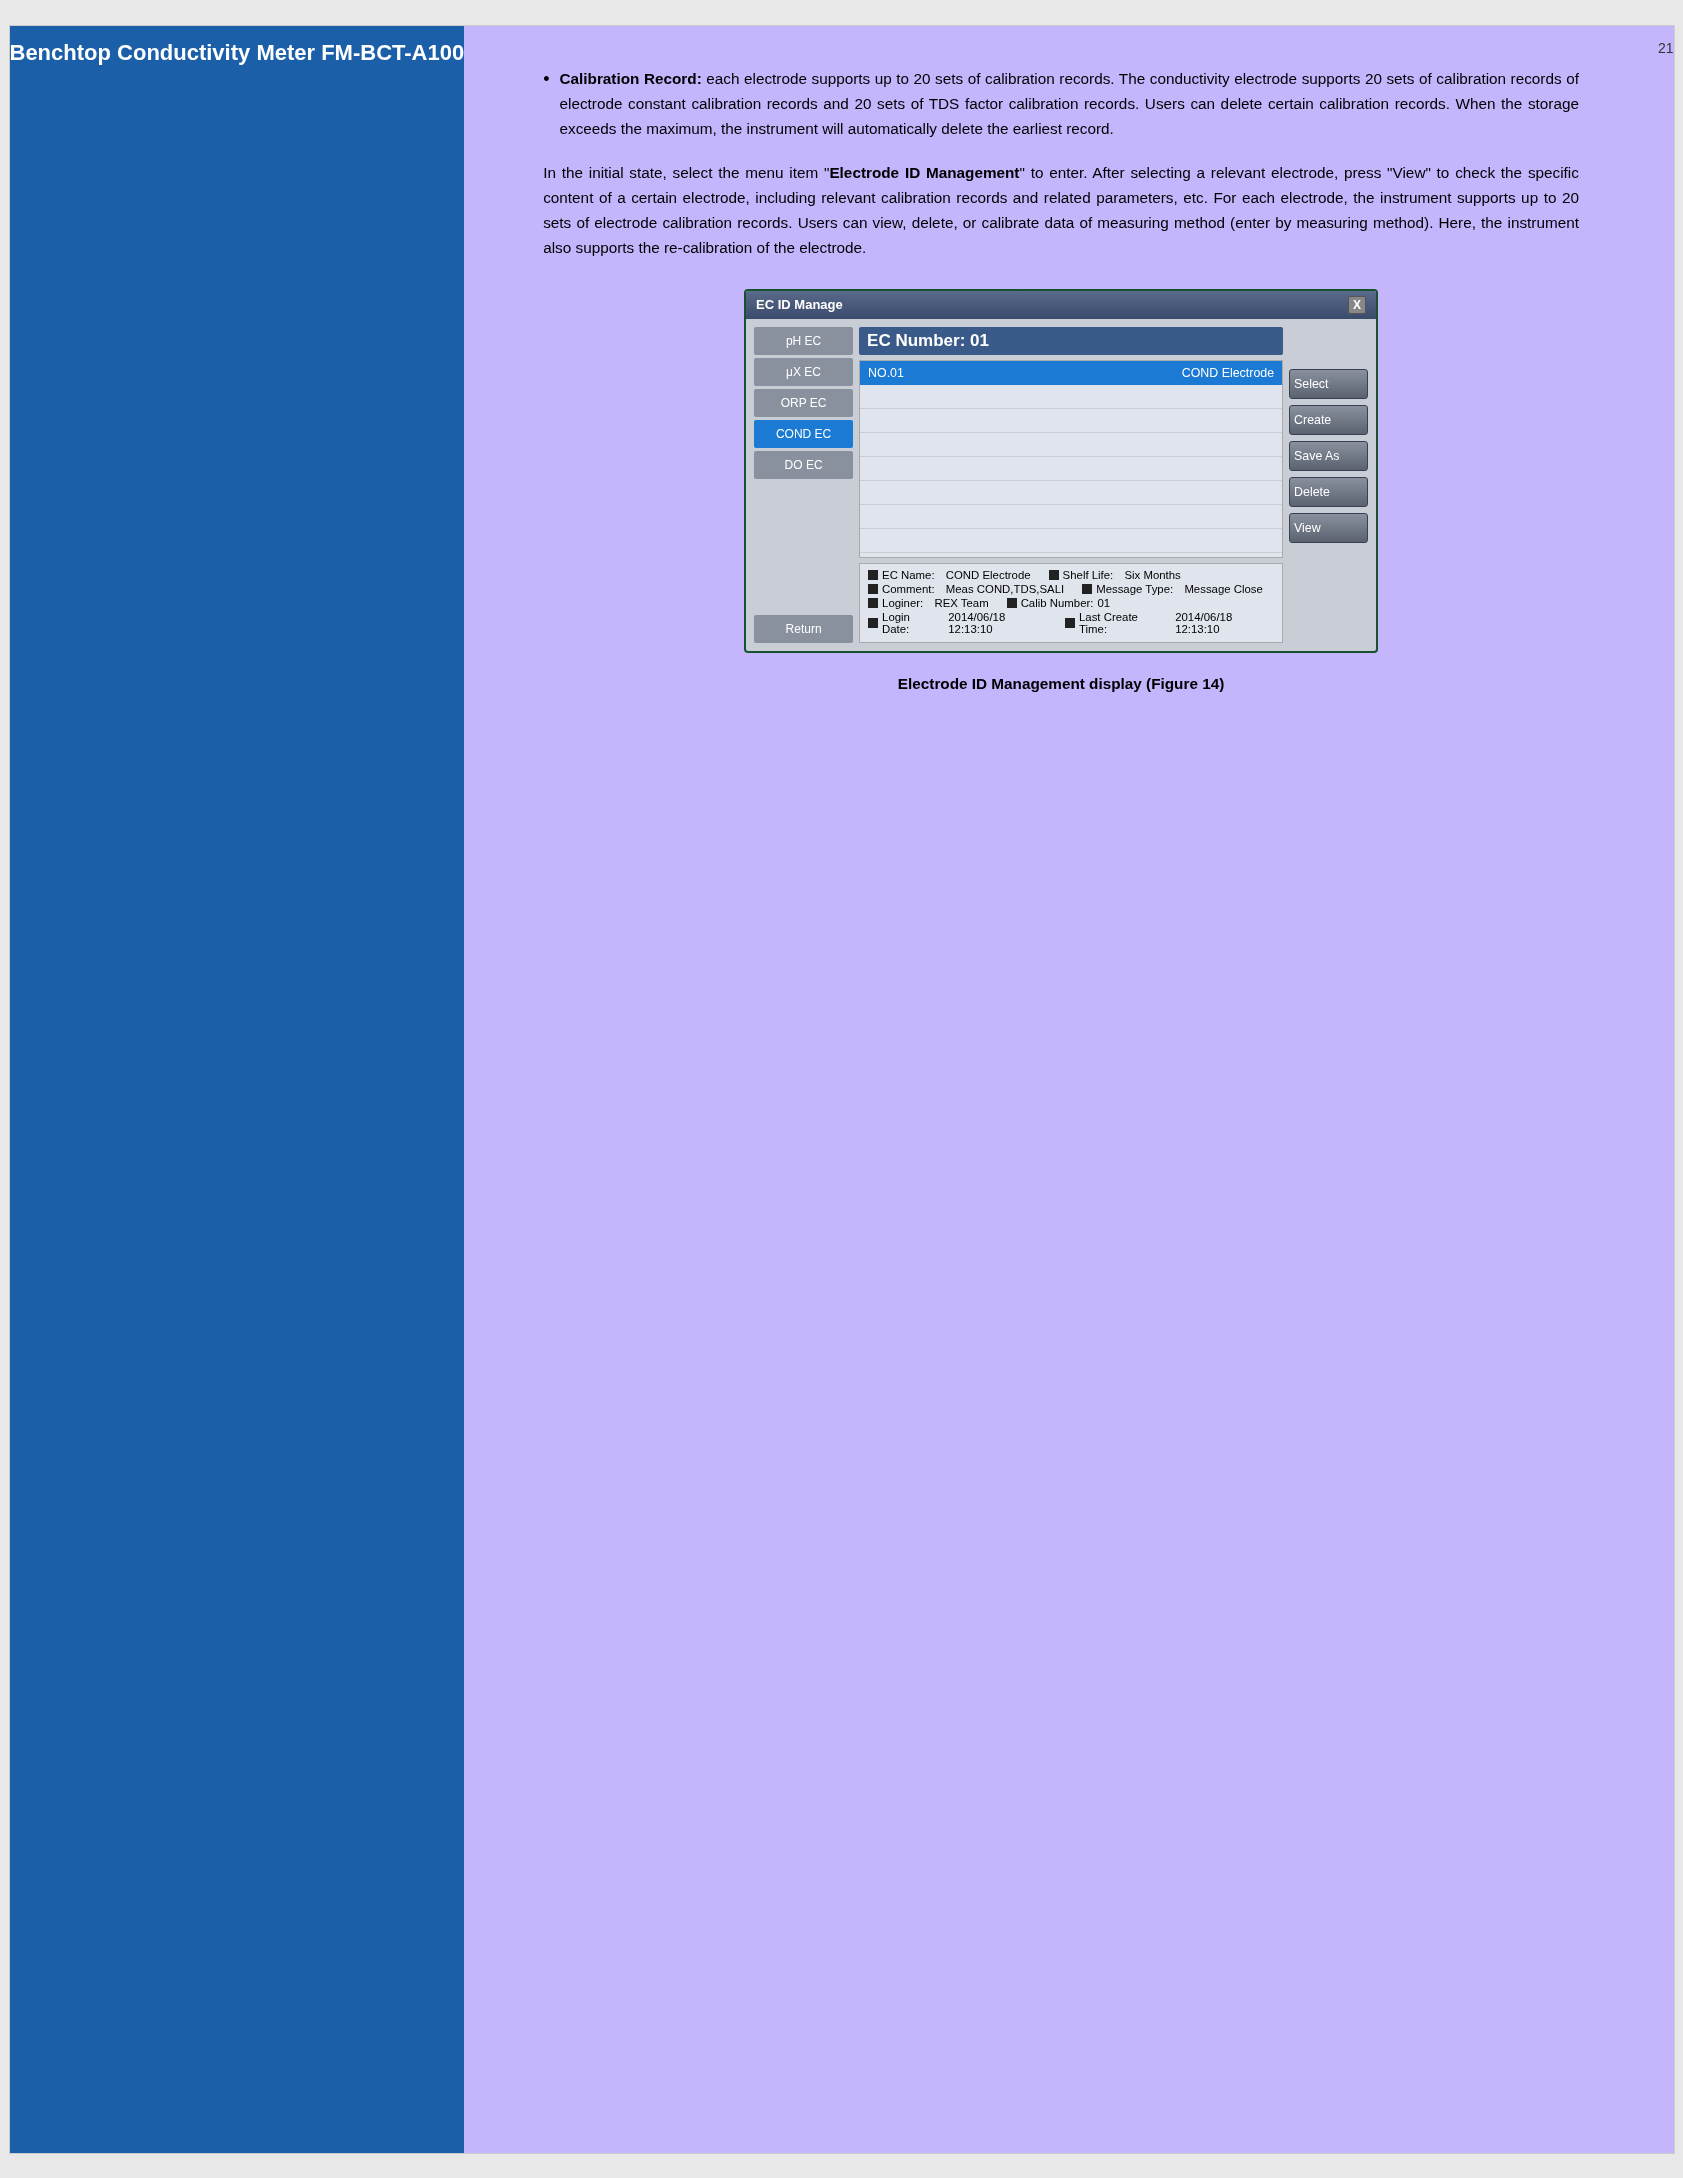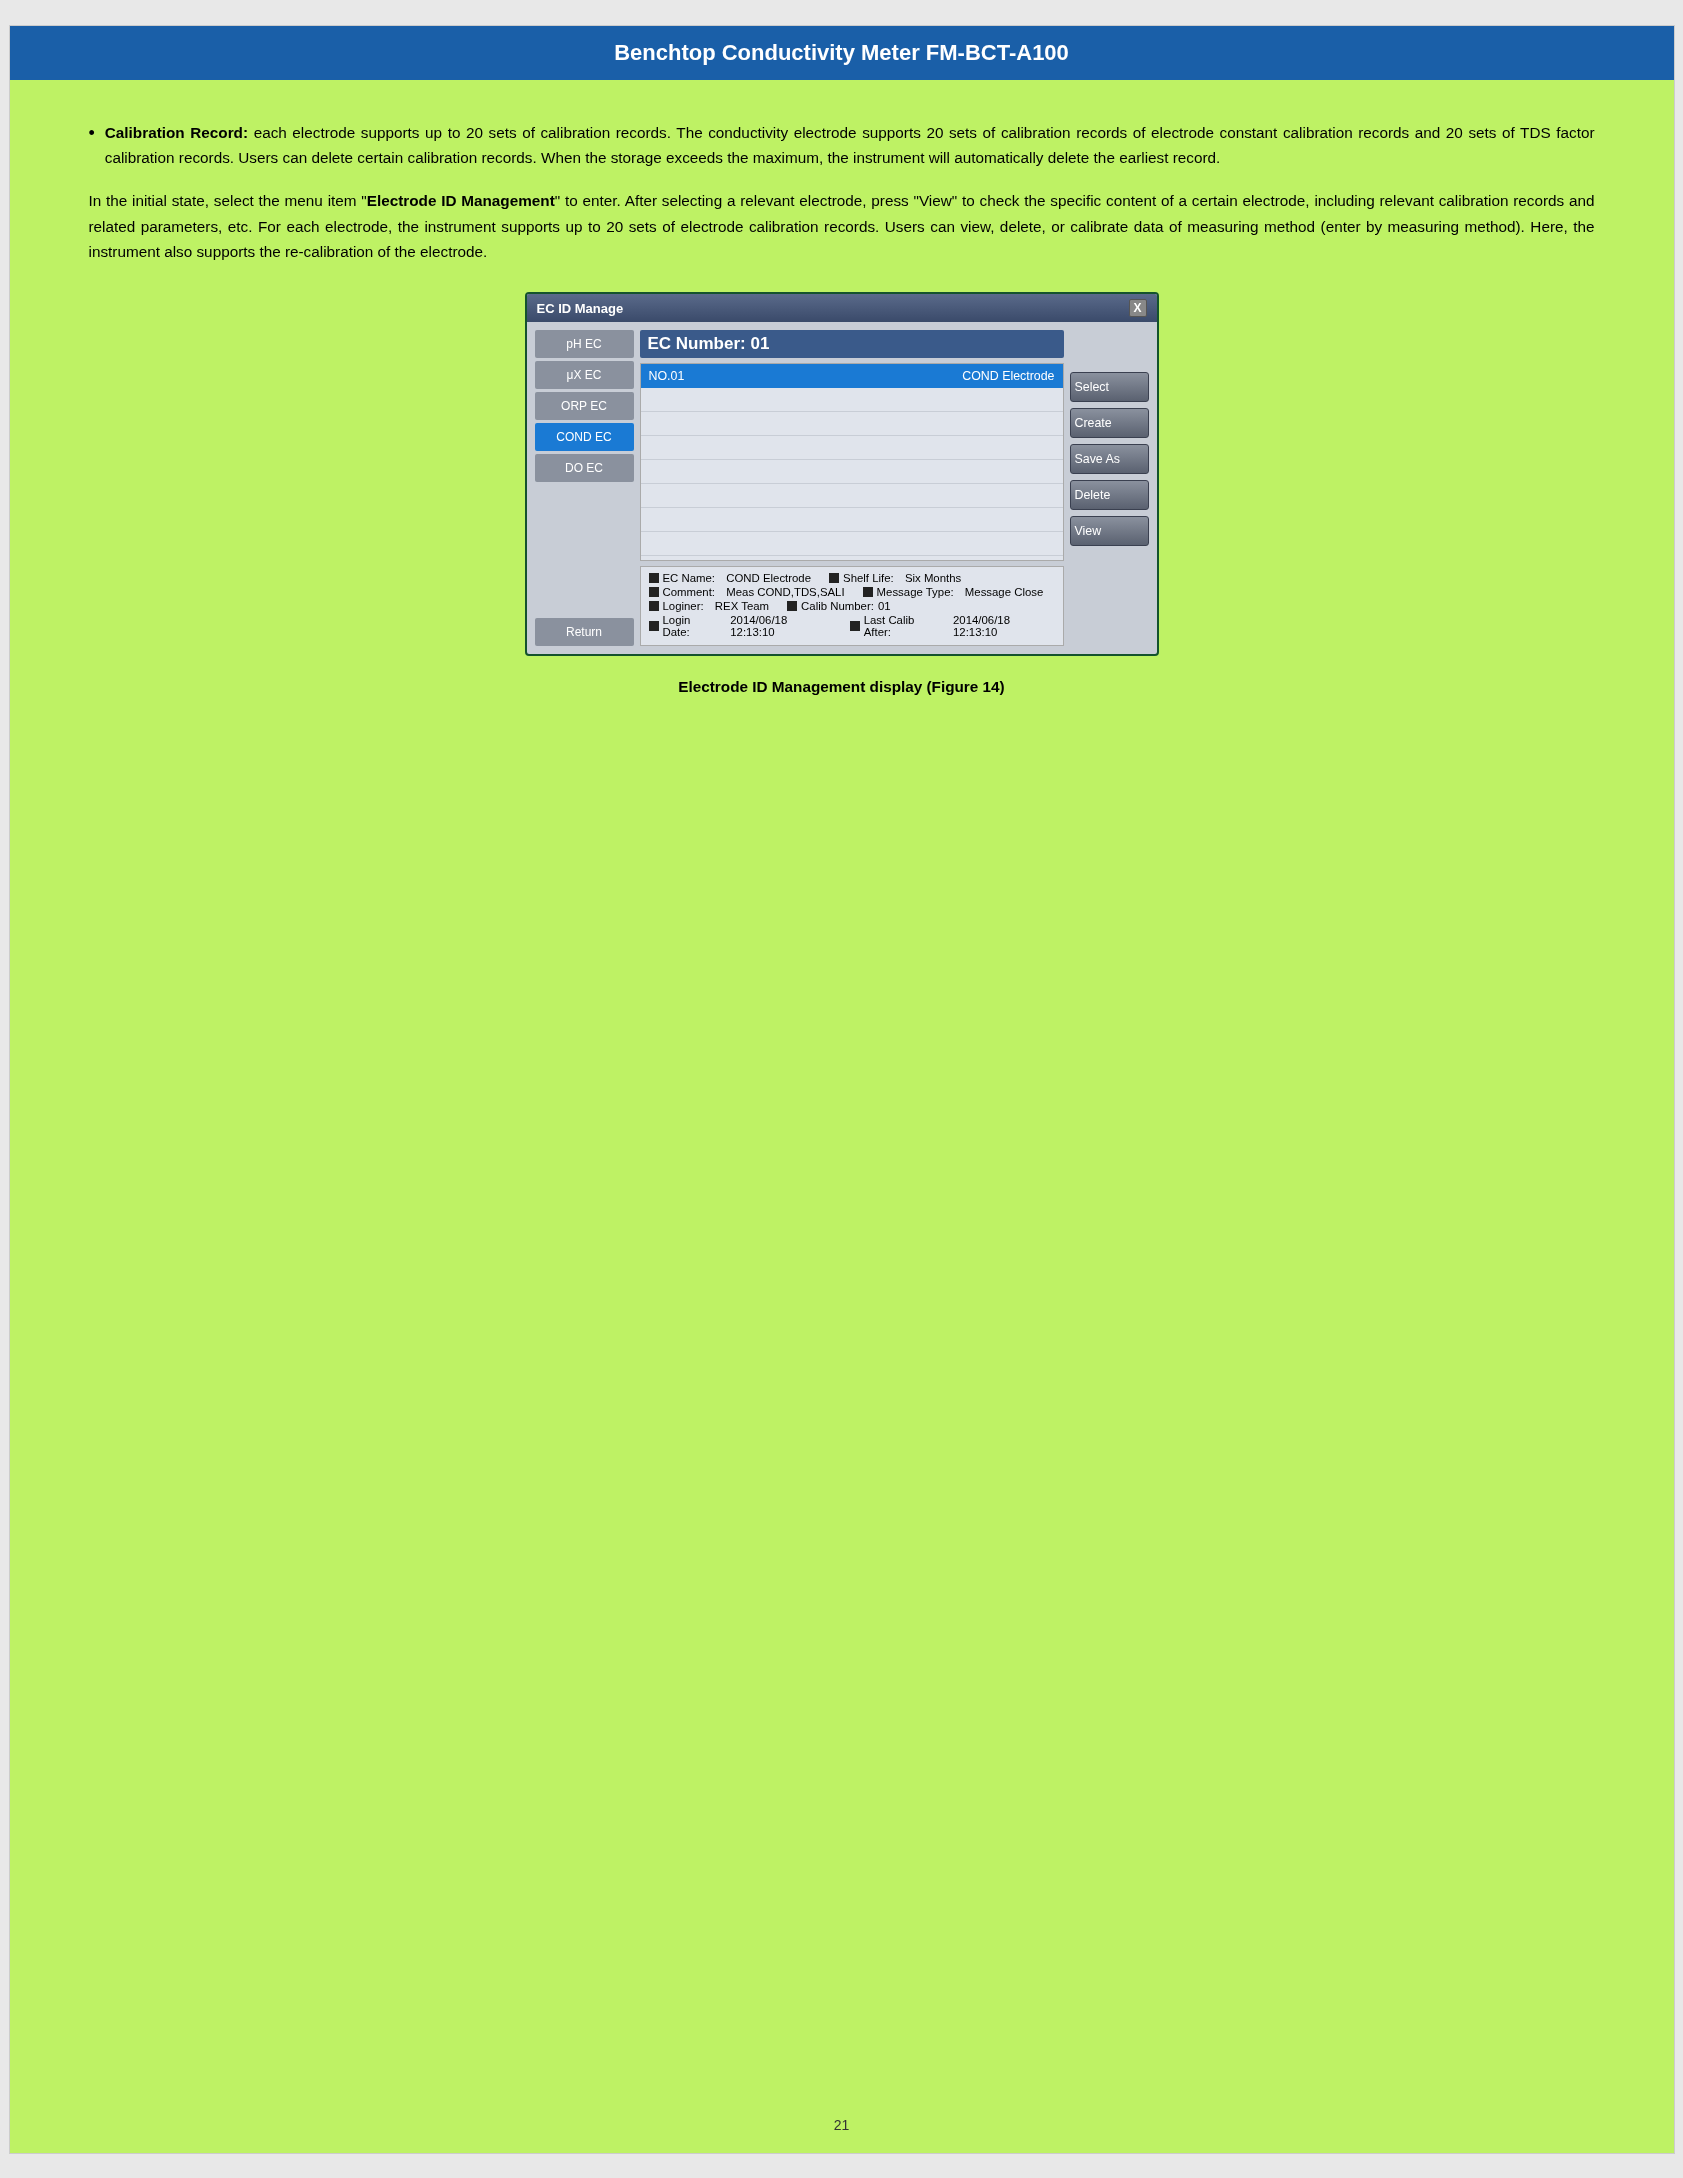--- a/index.html
+++ b/index.html
@@ -7,25 +7,25 @@
       background: #e8e8e8;
       font-family: Arial, sans-serif;
       display: flex;
       justify-content: center;
       align-items: flex-start;
       min-height: 2178px;
     }
     .page {
       width: 1666px;
       min-height: 2129px;
-      background: #bef264;
+      background: #c4b5fd;
       margin: 25px auto;
       border: 1px solid #ccc;
       display: flex;
-      flex-direction: column;
+      flex-direction: row;
     }
     .page-header {
       background: #1a5fa8;
       color: #fff;
       text-align: center;
       font-size: 22px;
       font-weight: bold;
       padding: 14px 0;
     }
     .page-content {
@@ -337,21 +337,21 @@
                 </div>
               </div>
               <div class="info-row">
                 <div class="info-col">
                   <span class="info-icon"></span>
                   <span>Login Date:</span>&nbsp;
                   <span>2014/06/18 12:13:10</span>
                 </div>
                 <div class="info-col">
                   <span class="info-icon"></span>
-                  <span>Last Calib After:</span>&nbsp;
+                  <span>Last Create Time:</span>&nbsp;
                   <span>2014/06/18 12:13:10</span>
                 </div>
               </div>
             </div>
           </div>
 
           <div class="btn-column">
             <button class="action-btn">Select</button>
             <button class="action-btn">Create</button>
             <button class="action-btn">Save As</button>

